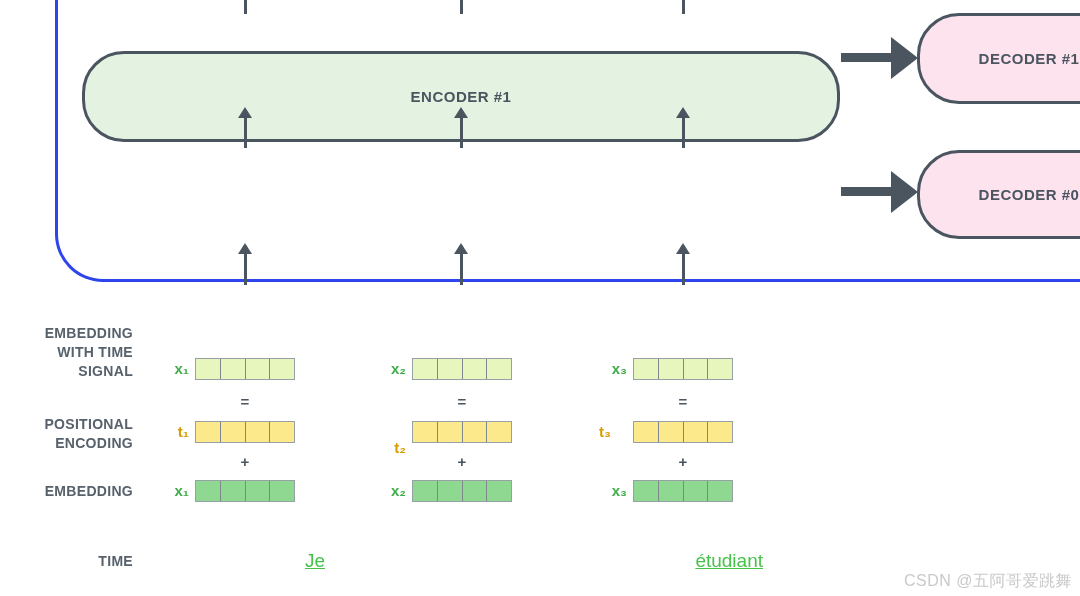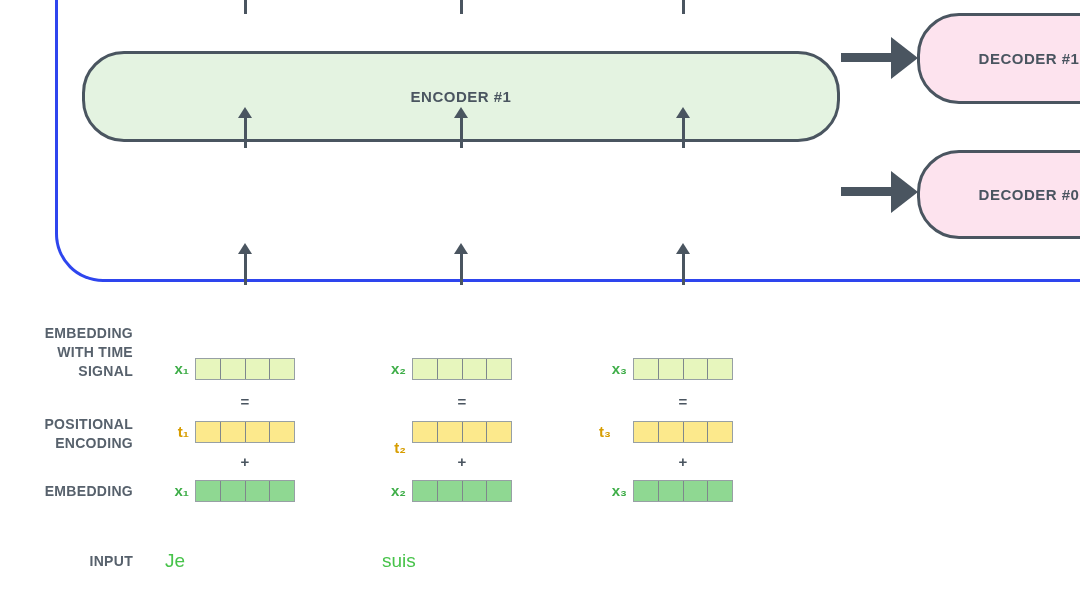--- a/index.html
+++ b/index.html
@@ -47,21 +47,21 @@
   .vector{position:absolute;width:100px;height:22px;display:flex;box-sizing:border-box;border:1px solid #97a0a4;}
   .cell{flex:1;border-right:1px solid #7f878c;}
   .cell:last-child{border-right:none;}
   .row-light .cell{background:#e7f6bd;}
   .row-yellow .cell{background:#fce98c;}
   .row-green .cell{background:#8fd892;}
   .vec-label{position:absolute;width:55px;height:22px;line-height:22px;text-align:right;font-weight:700;font-size:15px;}
   .xlab{color:#3fae49;}
   .tlab{color:#d79d00;text-align:right;}
   .op{position:absolute;width:100px;height:16px;line-height:16px;text-align:center;color:#4a5560;font-weight:700;font-size:15px;}
-  .input-word{position:absolute;top:550px;width:160px;text-align:left;color:#47c34a;font-size:19px;}
+  .input-word{position:absolute;top:550px;width:160px;text-align:right;color:#47c34a;font-size:19px;text-decoration:underline;}
   .watermark{position:absolute;right:8px;top:571px;color:#c9c9c9;font-size:16px;letter-spacing:.5px;}
 </style>
 </head>
 <body>
 
 <div class="canvas">
 
   <div class="blue-path"></div>
 
   <div class="stub" style="left:244px"></div>
@@ -113,21 +113,21 @@
   <div class="side-label" style="top:415px">
     <div>POSITIONAL</div>
     <div>ENCODING</div>
   </div>
   <div class="side-label" style="top:324px">
     <div>EMBEDDING</div>
     <div>WITH TIME</div>
     <div>SIGNAL</div>
   </div>
   <div class="side-label" style="top:482px">EMBEDDING</div>
-  <div class="side-label" style="top:552px">INPUT</div>
+  <div class="side-label" style="top:552px">TIME</div>
 
   <div class="vec-label xlab" style="left:134px;top:358px">x₁</div>
   <div class="vector row-light" style="left:195px;top:358px">
     <i class="cell"></i>
       <i class="cell"></i>
       <i class="cell"></i>
       <i class="cell"></i>
   </div>
   <div class="op" style="left:195px;top:394px">=</div>
   <div class="vec-label tlab" style="left:134px;top:421px">t₁</div>
@@ -163,21 +163,20 @@
       <i class="cell"></i>
   </div>
   <div class="op" style="left:412px;top:454px">+</div>
   <div class="vec-label xlab" style="left:351px;top:480px">x₂</div>
   <div class="vector row-green" style="left:412px;top:480px">
     <i class="cell"></i>
       <i class="cell"></i>
       <i class="cell"></i>
       <i class="cell"></i>
   </div>
-  <div class="input-word" style="left:382px">suis</div>
 
   <div class="vec-label xlab" style="left:572px;top:358px">x₃</div>
   <div class="vector row-light" style="left:633px;top:358px">
     <i class="cell"></i>
       <i class="cell"></i>
       <i class="cell"></i>
       <i class="cell"></i>
   </div>
   <div class="op" style="left:633px;top:394px">=</div>
   <div class="vec-label tlab" style="left:556px;top:421px">t₃</div>
@@ -188,15 +187,17 @@
       <i class="cell"></i>
   </div>
   <div class="op" style="left:633px;top:454px">+</div>
   <div class="vec-label xlab" style="left:572px;top:480px">x₃</div>
   <div class="vector row-green" style="left:633px;top:480px">
     <i class="cell"></i>
       <i class="cell"></i>
       <i class="cell"></i>
       <i class="cell"></i>
   </div>
-
+  <div class="input-word" style="left:603px">étudiant</div>
+
+  <div class="watermark">CSDN @五阿哥爱跳舞</div>
 
 </div>
 
 </body></html>

